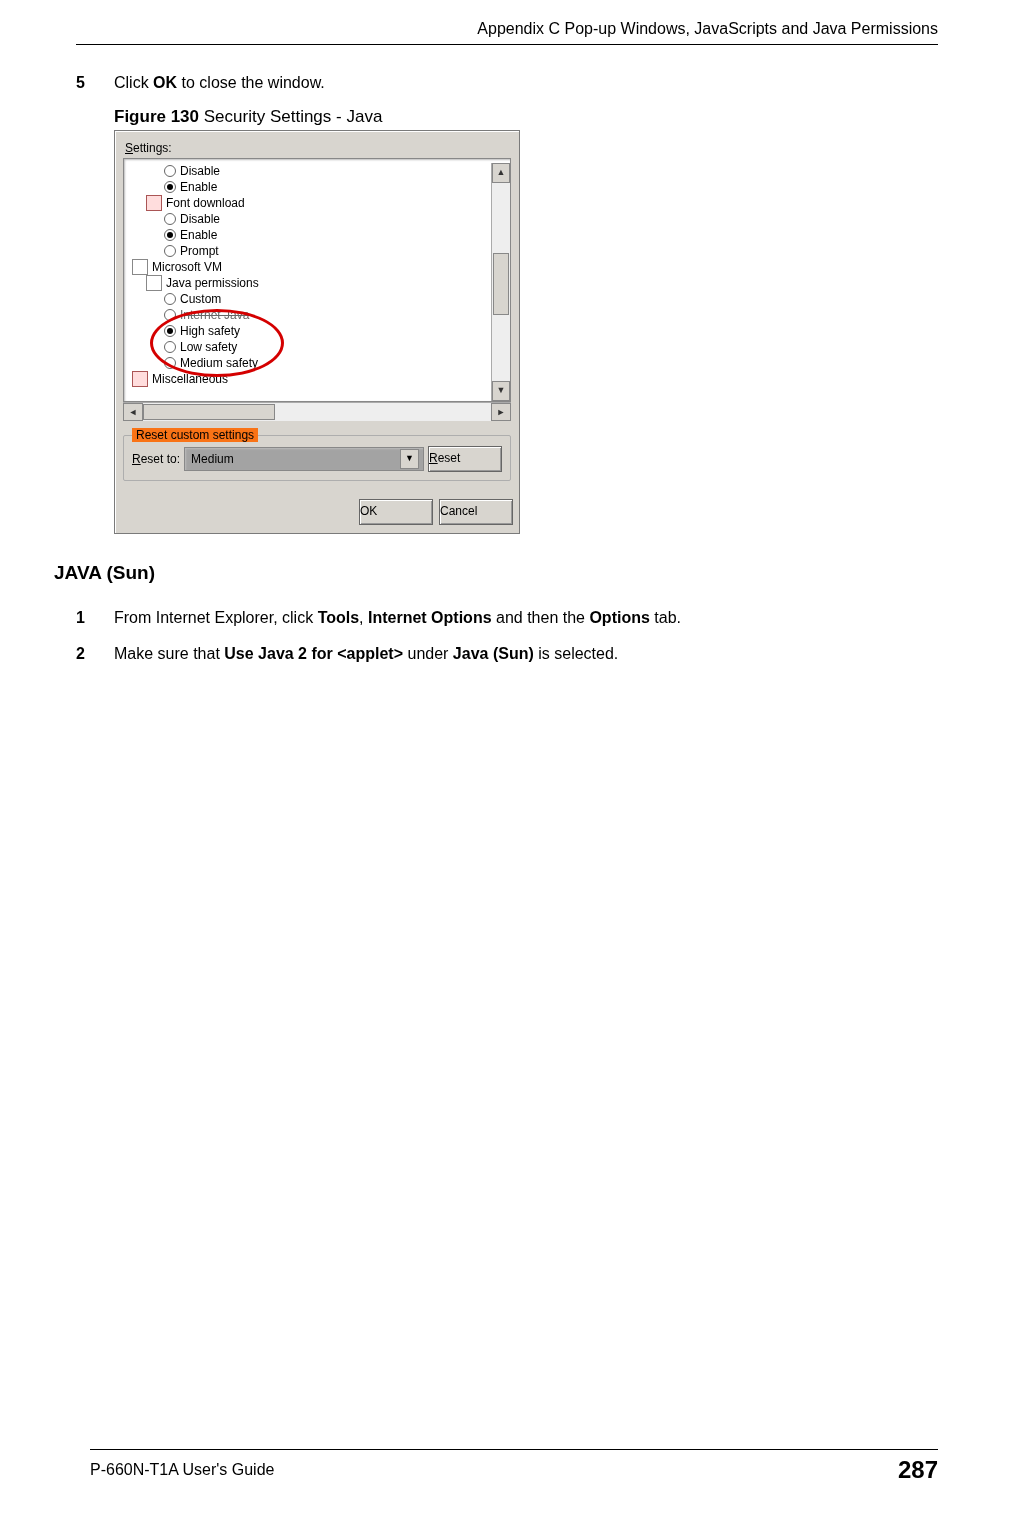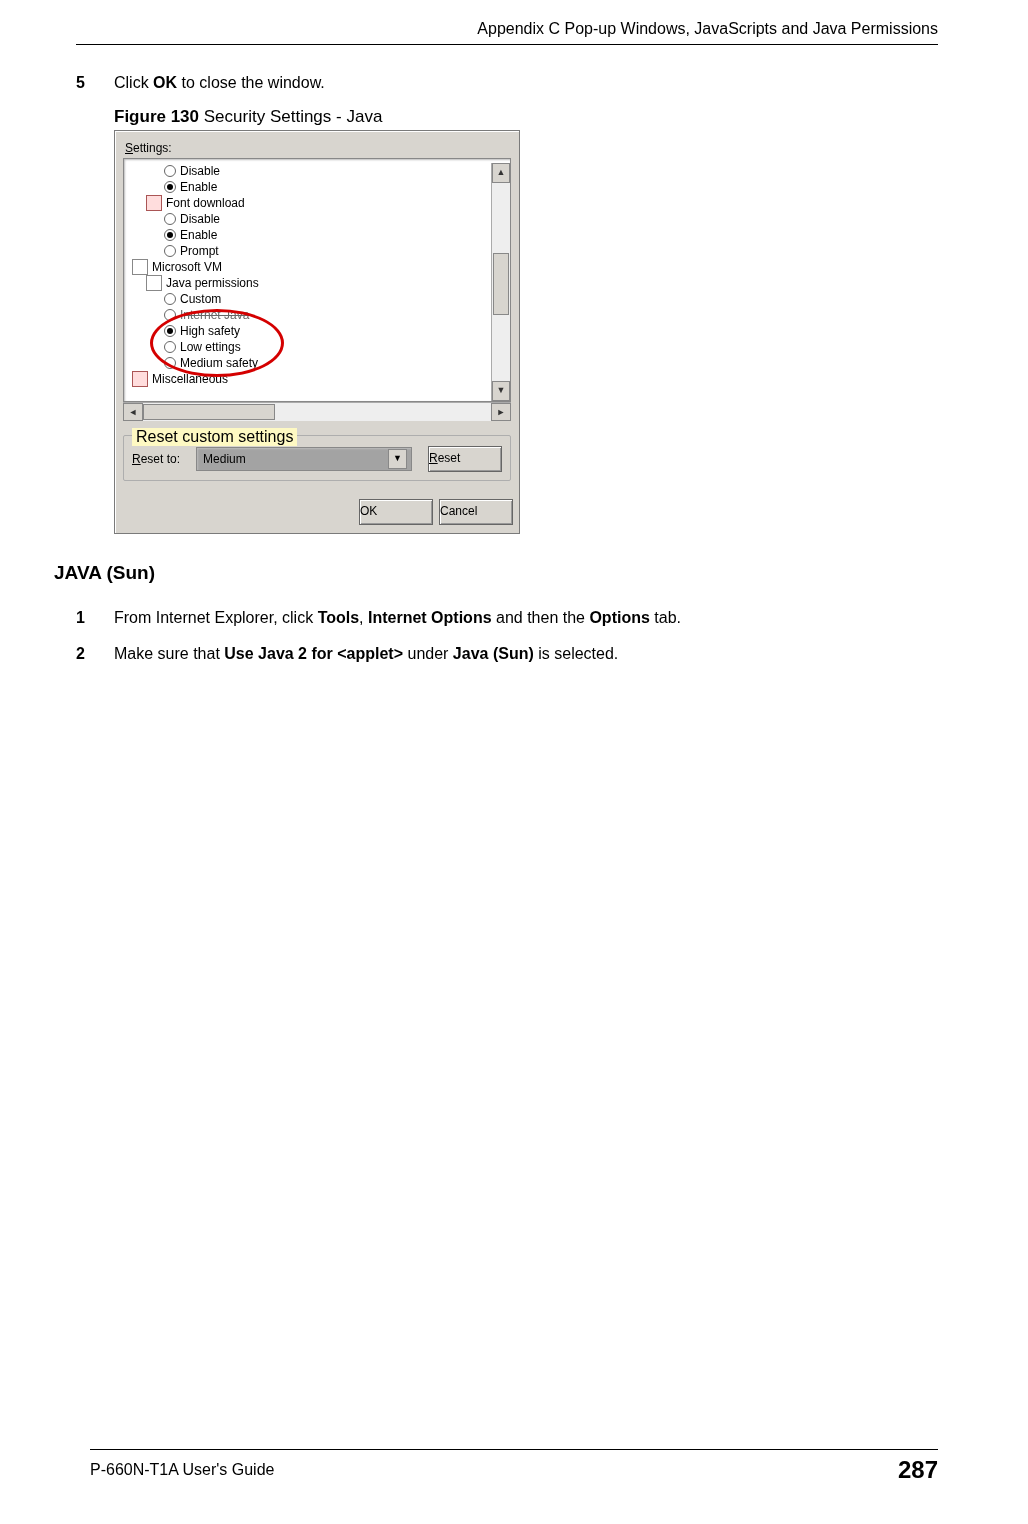--- a/index.html
+++ b/index.html
@@ -200,25 +200,25 @@
   .fieldset {
     border: 1px solid #aeaeae;
     border-radius: 2px;
     margin-top: 14px;
     padding: 10px 8px 8px 8px;
     position: relative;
   }
   .legend {
     position: absolute;
     top: -8px; left: 8px;
-    background: #fef9c3;
+    background: #f97316;
     padding: 0 4px;
-    font-size: 16px;
-  }
-  .reset-row { display: flex; align-items: center; gap: 16px; }
+    font-size: 12px;
+  }
+  .reset-row { display: flex; align-items: center; gap: 4px; }
   .reset-row label .ul { text-decoration: underline; }
   .combo {
     flex: 1;
     height: 22px;
     border: 1px solid #888;
     box-shadow: inset 1px 1px 2px #bbb;
     background: #a3a3a3;
     display: flex;
     align-items: center;
     padding: 0 4px 0 6px;
@@ -344,21 +344,21 @@
           <div class="tree-line pad2">
               <span class="radio-o"></span>
               <span class="strike">Internet Java</span>
             </div>
           <div class="tree-line pad2">
               <span class="radio-o sel"></span>
               <span>High safety</span>
             </div>
           <div class="tree-line pad2">
               <span class="radio-o"></span>
-              <span>Low ettings</span>
+              <span>Low safety</span>
             </div>
           <div class="tree-line pad2">
               <span class="radio-o"></span>
               <span>Medium safety</span>
             </div>
           <div class="tree-line" style="padding-left:4px">
               <span class="mini-icon red"></span>
               <span>Miscellaneous</span>
             </div>
           <div class="circle-anno"></div>

